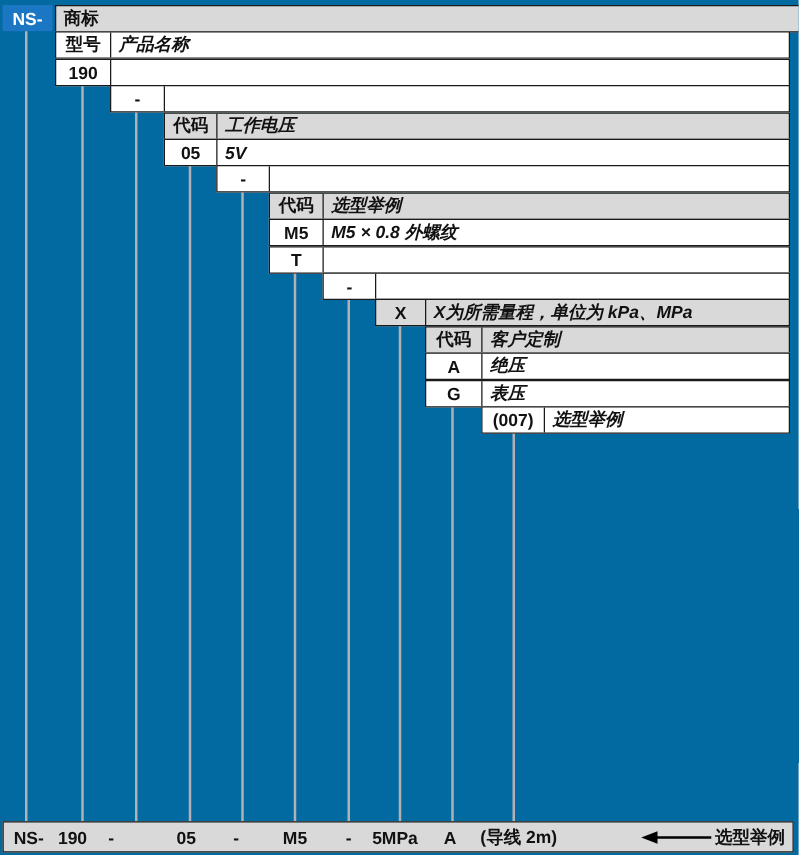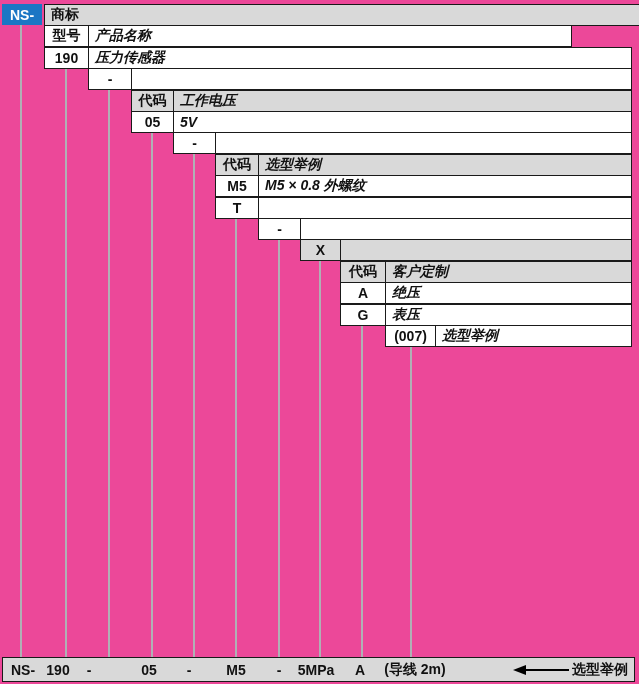--- a/index.html
+++ b/index.html
@@ -1,17 +1,17 @@
 <!DOCTYPE html>
 <html style="--blue: #1b76c4; --gray: #d9d9d9; --border: #1a1a1a; --line: #b0b0b5;"><head>
 <meta charset="utf-8">
 <style>
   html,body{margin:0;padding:0;background:#fff;}
   #canvas{
-    position:relative;width:639px;height:684px;background:#ec4899;overflow:hidden;
+    position:relative;width:639px;height:684px;background:#0369a1;overflow:hidden;
     font-family:"Liberation Sans",sans-serif;font-size:14px;font-weight:600;color:#111;
   }
   .ns{
     position:absolute;left:2px;top:4px;width:40px;height:21px;
     background:var(--blue,#1b76c4);color:#fff;display:flex;align-items:center;justify-content:center;
     font-weight:700;
   }
   .row{
     position:absolute;height:22px;box-sizing:border-box;background:#fff;
     border:1px solid var(--border,#1a1a1a);display:flex;align-items:stretch;white-space:nowrap;
@@ -38,27 +38,26 @@
 </head>
 <body>
 
 <div id="canvas">
 
   <div class="ns">NS-</div>
 
   <div class="row gray" style="left:44px;top:4px;width:633px">
     <div class="cell full">商标</div>
   </div>
-  <div class="row" style="left:44px;top:25px;width:528px">
+  <div class="row" style="left:44px;top:25px;width:588px">
     <div class="cell code" style="width:44px">型号</div>
     <div class="cell desc">产品名称</div>
   </div>
   <div class="row" style="left:44px;top:47px;width:588px">
     <div class="cell code" style="width:44px">190</div>
-    <div class="cell desc">压力传感器</div>
   </div>
 
   <div class="row" style="left:88px;top:68px;width:544px">
     <div class="cell code" style="width:43px">-</div>
     <div class="cell desc"></div>
   </div>
 
   <div class="row gray" style="left:131px;top:90px;width:501px">
     <div class="cell code" style="width:42px">代码</div>
     <div class="cell desc">工作电压</div>
@@ -85,20 +84,21 @@
     <div class="cell code" style="width:43px">T</div>
   </div>
 
   <div class="row" style="left:258px;top:218px;width:374px">
     <div class="cell code" style="width:42px">-</div>
     <div class="cell desc"></div>
   </div>
 
   <div class="row gray" style="left:300px;top:239px;width:332px">
     <div class="cell code" style="width:40px">X</div>
+    <div class="cell desc">X为所需量程，单位为 kPa、MPa</div>
   </div>
 
   <div class="row gray" style="left:340px;top:261px;width:292px">
     <div class="cell code" style="width:45px">代码</div>
     <div class="cell desc">客户定制</div>
   </div>
   <div class="row" style="left:340px;top:282px;width:292px">
     <div class="cell code" style="width:45px">A</div>
     <div class="cell desc">绝压</div>
   </div>

